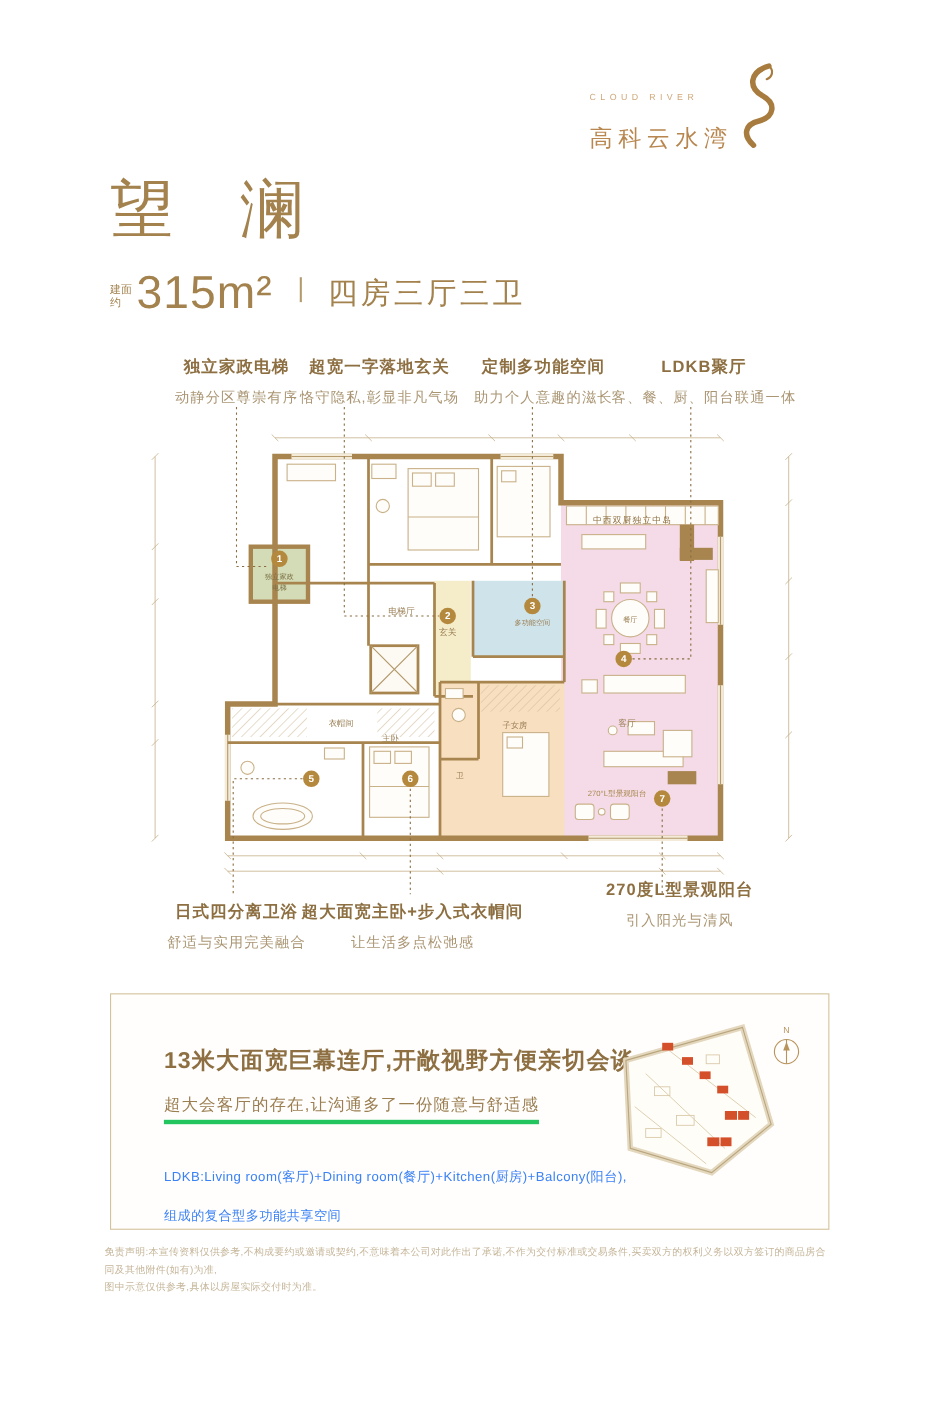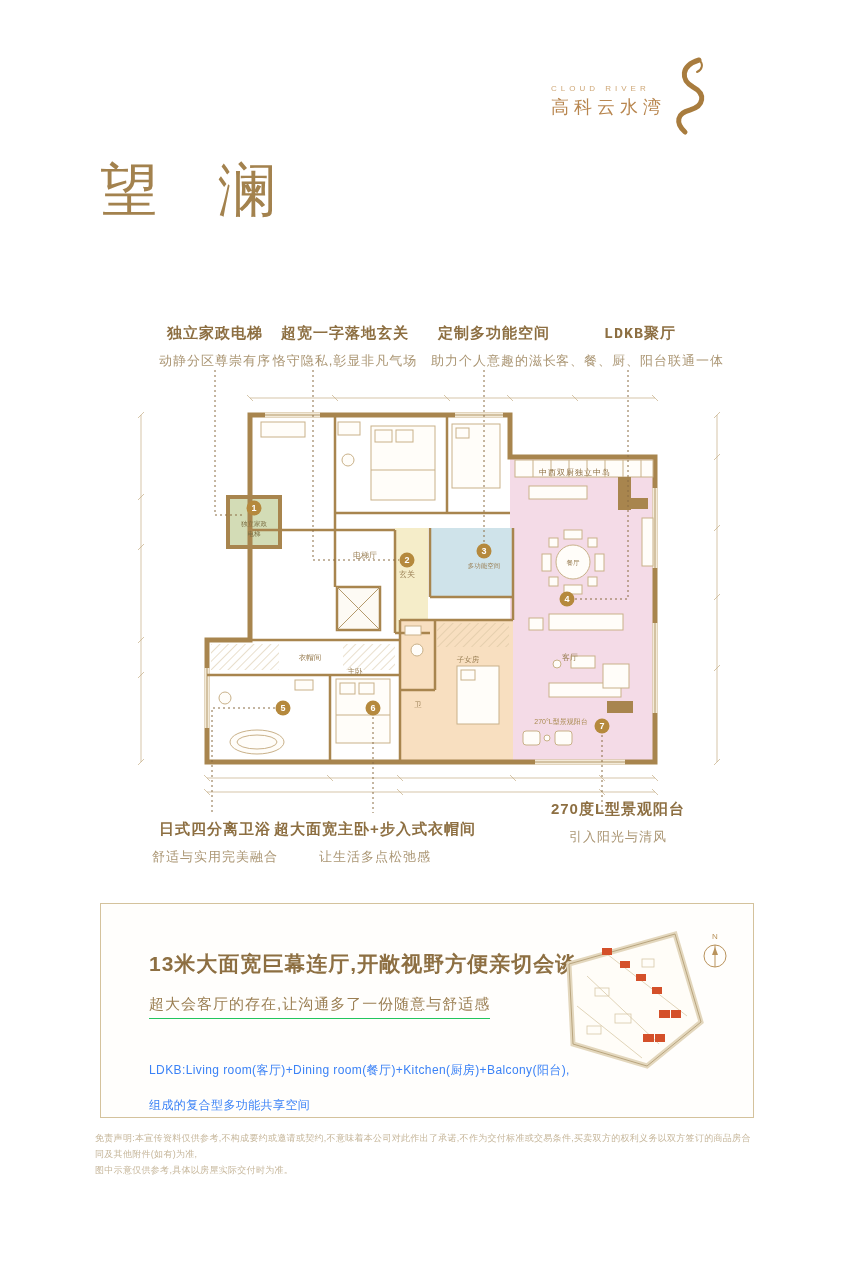--- a/index.html
+++ b/index.html
@@ -4,42 +4,42 @@
 <style>
   html,body{margin:0;padding:0;background:#ffffff;}
   .page{
     position:relative;width:770px;height:1275px;background:#ffffff;
     font-family:"Liberation Sans","DejaVu Sans",sans-serif;overflow:hidden;
   }
   
   .logo{position:absolute;top:56px;right:58px;display:flex;align-items:flex-start;}
   .logo-text{text-align:left;margin-top:28px;}
   .logo-en{font-size:8px;letter-spacing:4px;color:#cfa878;}
-  .logo-cn{font-size:18px;letter-spacing:5px;color:#b8864f;margin-top:2px;}
+  .logo-cn{font-size:21px;letter-spacing:5px;color:#b8864f;margin-top:19px;}
   
   .title-block{position:absolute;left:100px;top:152px;color:#a3824e;}
   .main-title{font-size:58px;letter-spacing:22px;font-weight:400;color:#a3824e;}
   .area-row{display:flex;align-items:flex-end;margin-top:16px;}
   .area-prefix{width:24px;font-size:10px;line-height:1.25;color:#a3824e;word-break:break-all;margin-bottom:3px;}
   .area-num{font-size:42px;line-height:0.95;letter-spacing:1px;}
   .area-sep{font-size:24px;margin:0 12px 6px 14px;color:#b49a6d;}
   .area-rooms{font-size:27px;letter-spacing:3px;margin-bottom:2px;}
   
   .callout{position:absolute;text-align:center;transform:translateX(-50%);white-space:nowrap;}
   .callout .t{font-size:15px;font-weight:bold;color:#8d6f42;letter-spacing:1px;}
   .callout .s{font-size:13px;color:#ab9674;margin-top:9px;letter-spacing:1px;}
   
   .plan-svg{position:absolute;left:105px;top:368px;}
   .plan-svg text{font-family:"Liberation Sans","DejaVu Sans",sans-serif;}
   
   .feature-box{position:absolute;left:100px;top:903px;width:652px;height:213px;
     border:1px solid #d4c29c;background:#fffefc;}
   .fb-title{position:absolute;left:48px;top:46px;font-size:21px;font-weight:bold;color:#8d6f42;letter-spacing:1px;}
   .fb-line{position:absolute;left:48px;display:inline-block;color:#9b7f53;font-size:15px;
-    letter-spacing:1px;border-bottom:1px solid #22c55e;padding-bottom:4px;}
+    letter-spacing:1px;border-bottom:4px solid #22c55e;padding-bottom:4px;}
   .fb-line1{top:91px;} .fb-line2{top:122px;}
   .fb-note{position:absolute;left:48px;color:#3b82f6;font-size:12px;letter-spacing:0.4px;}
   .fb-note1{top:158px;} .fb-note2{top:181px;margin-top:12px;}
   .inset-svg{position:absolute;right:16px;top:22px;}
   
   .disclaimer{position:absolute;left:95px;top:1130px;width:662px;font-size:9px;
     color:#c6b69a;line-height:1.8;letter-spacing:0.3px;}
 </style>
 </head>
 <body>
@@ -52,35 +52,41 @@
       <div class="logo-cn">高科云水湾</div>
     </div>
     <svg width="46" height="80" viewBox="0 0 46 80">
       <path d="M33 4 C14 10 15 24 27 31 C40 38 38 50 24 54 C11 57 9 67 19 76" fill="none" stroke="#a87c3e" stroke-width="5" stroke-linecap="round"></path>
       <path d="M33 4 C38 8 36 14 31 16" fill="none" stroke="#a87c3e" stroke-width="2" stroke-linecap="round"></path>
     </svg>
   </div>
 
   <div class="title-block">
     <div class="main-title">望 澜</div>
+    <div class="area-row">
+      <div class="area-prefix">建面约</div>
+      <div class="area-num">315m²</div>
+      <div class="area-sep">丨</div>
+      <div class="area-rooms">四房三厅三卫</div>
+    </div>
   </div>
 
   <div class="callout" style="left:215px;top:324px;">
     <div class="t">独立家政电梯</div>
     <div class="s">动静分区尊崇有序</div>
   </div>
   <div class="callout" style="left:494px;top:324px;">
     <div class="t">定制多功能空间</div>
     <div class="s">助力个人意趣的滋长</div>
   </div>
   <div class="callout" style="left:345px;top:324px;">
     <div class="t">超宽一字落地玄关</div>
     <div class="s">恪守隐私,彰显非凡气场</div>
   </div>
-  <div class="callout" style="left:640px;top:324px;font-family:Liberation Mono, monospace;">
+  <div class="callout" style="left:640px;top:324px;">
     <div class="t">LDKB聚厅</div>
     <div class="s">客、餐、厨、阳台联通一体</div>
   </div>
 
   <svg class="plan-svg" width="660" height="447" viewBox="0 0 660 447">
     <defs>
       <pattern id="hatch" width="6" height="6" patternUnits="userSpaceOnUse" patternTransform="rotate(45)">
         <line x1="0" y1="0" x2="0" y2="6" stroke="#d3bf9b" stroke-width="1"></line>
       </pattern>
     </defs>

